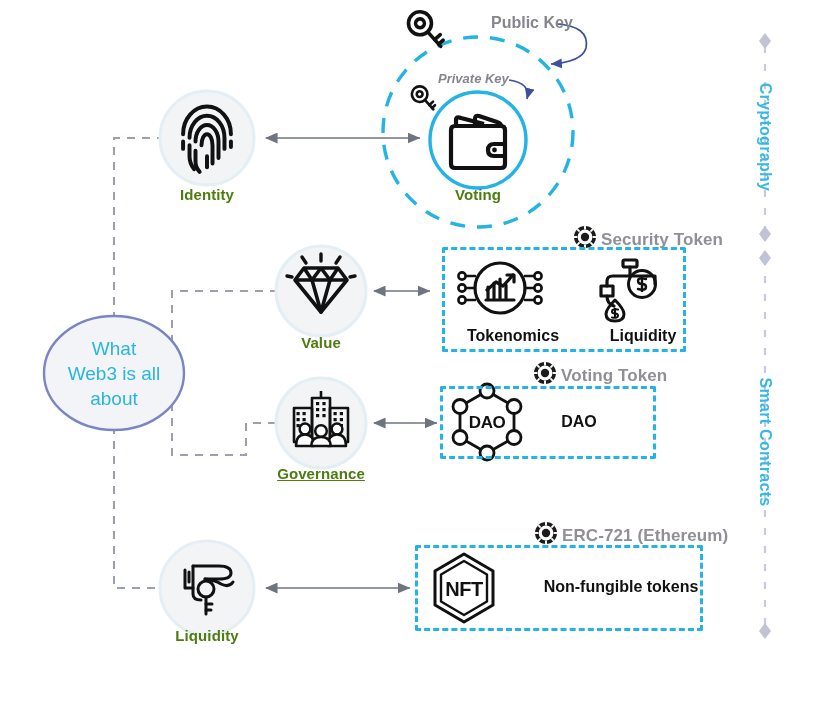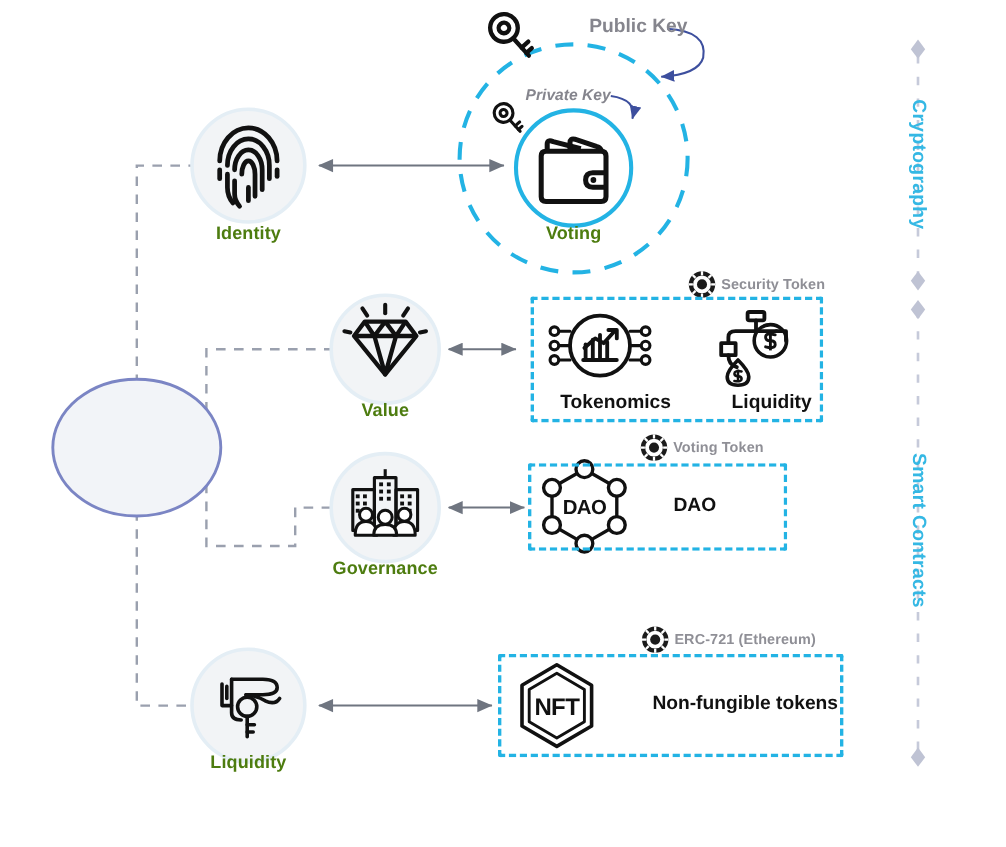--- a/index.html
+++ b/index.html
@@ -18,21 +18,21 @@
   .txt{position:absolute;white-space:nowrap;}
   .node-label{
     font-size:15px;font-weight:bold;color:#4d7c0f;letter-spacing:.1px;
     transform:translateX(-50%);text-align:center;
   }
   .box-label{
     font-size:16px;font-weight:bold;color:#111111;
     transform:translateX(-50%);text-align:center;margin-left:13px;
   }
   .badge-label{
-    font-size:12px;font-weight:bold;color:#8f8f96;letter-spacing:.1px;
+    font-size:17px;font-weight:bold;color:#8f8f96;letter-spacing:.1px;
   }
   .key-label{
     font-weight:bold;color:#85858d;
   }
   .center-text{
     position:absolute;text-align:center;color:#29b6dd;
     font-size:19px;line-height:25px;font-weight:normal;
     transform:translate(-50%,-50%);
   }
   .vert-label{
@@ -342,24 +342,29 @@
       <path d="M765,226 L771,234 L765,242 L759,234 Z"></path>
       <path d="M765,250 L771,258 L765,266 L759,258 Z"></path>
       <path d="M765,623 L771,631 L765,639 L759,631 Z"></path>
     </g>
   </svg>
 
   <div class="dash-box" style="left:442px;top:247px;width:244px;height:105px;"></div>
   <div class="dash-box" style="left:440px;top:386px;width:216px;height:73px;"></div>
   <div class="dash-box" style="left:415px;top:545px;width:288px;height:86px;"></div>
 
+  <div class="center-text" style="left:114px;top:373px;width:150px;">
+    <div>What</div>
+    <div>Web3 is all</div>
+    <div>about</div>
+  </div>
 
   <div class="txt node-label" style="left:207px;top:186px;">Identity</div>
   <div class="txt node-label" style="left:321px;top:334px;">Value</div>
-  <div class="txt node-label" style="left:321px;top:465px;">Governance</div>
+  <div class="txt node-label" style="left:321px;top:465px;text-decoration:underline;">Governance</div>
   <div class="txt node-label" style="left:207px;top:627px;">Liquidity</div>
 
   <div class="txt node-label" style="left:478px;top:186px;">Voting</div>
   <div class="txt key-label" style="left:458px;top:14px;font-size:16px;margin-left:33px;">Public Key</div>
   <div class="txt key-label" style="left:438px;top:71px;font-size:13px;font-style:italic;">Private Key</div>
 
   <div class="txt badge-label" style="left:601px;top:230px;">Security Token</div>
   <div class="txt badge-label" style="left:561px;top:366px;">Voting Token</div>
   <div class="txt badge-label" style="left:562px;top:526px;">ERC-721 (Ethereum)</div>
 

